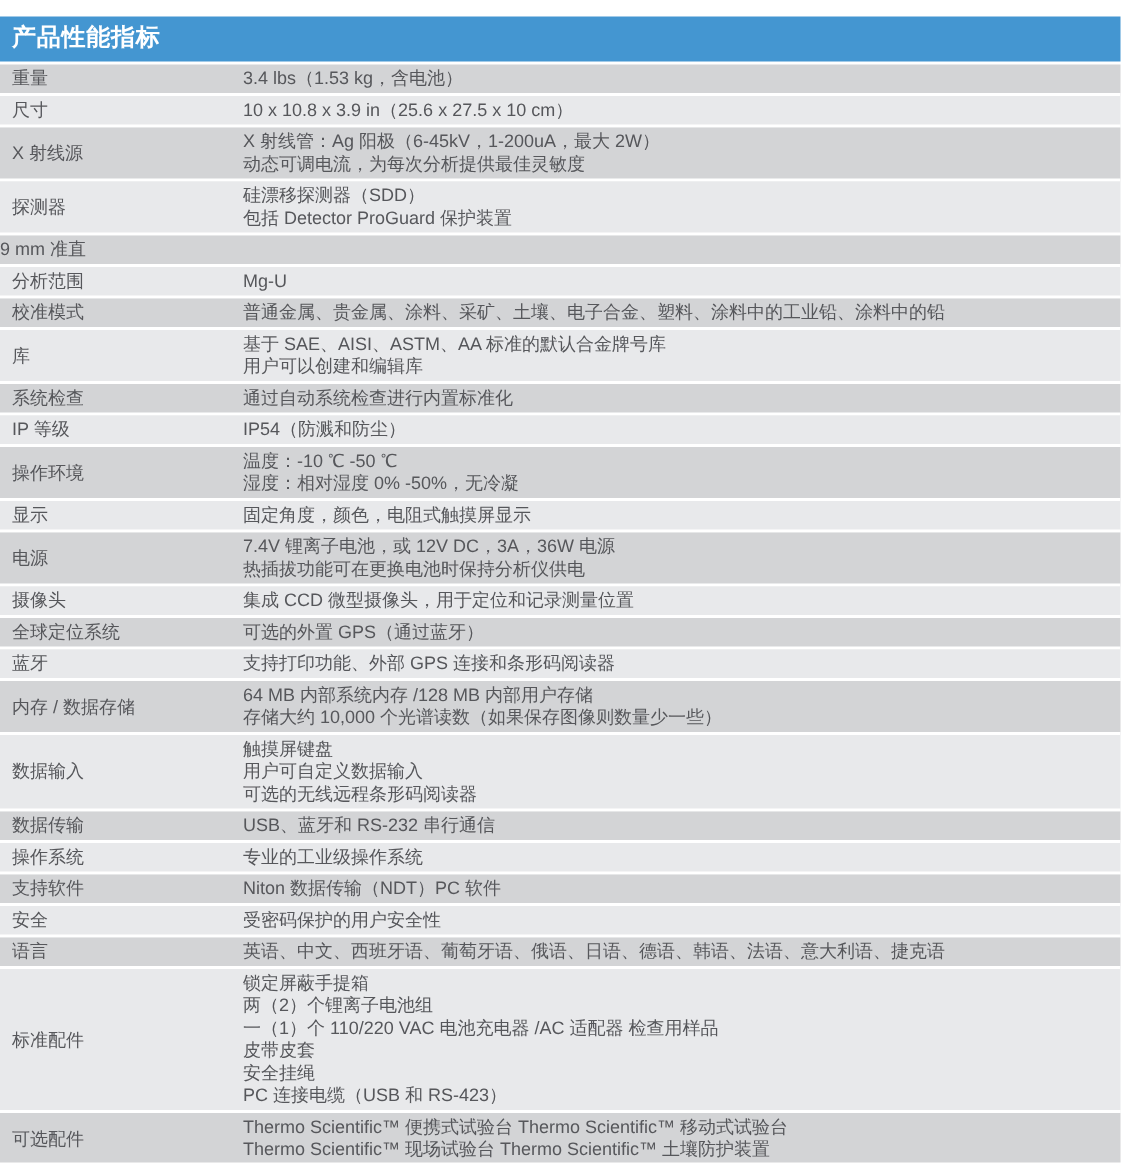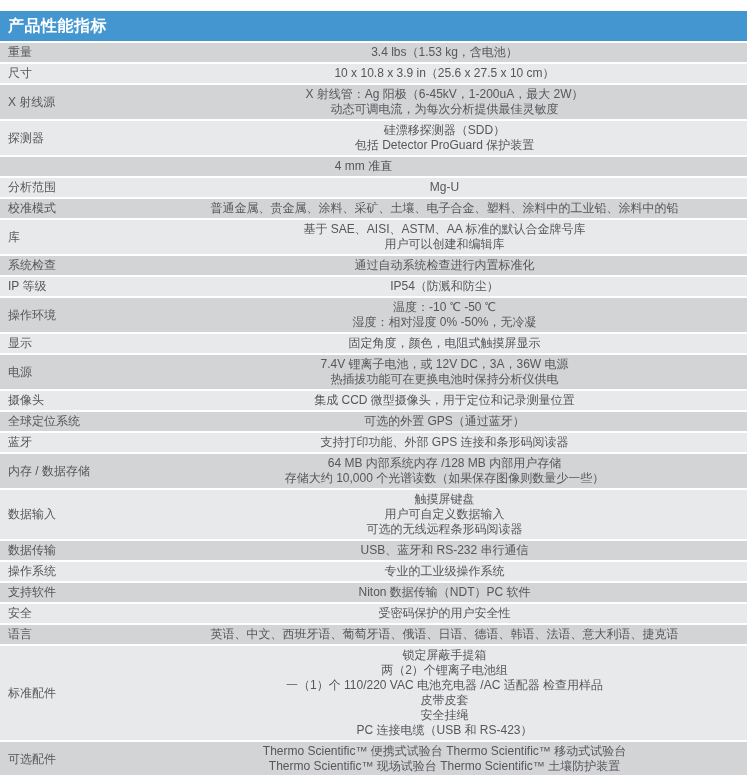--- a/index.html
+++ b/index.html
@@ -42,21 +42,20 @@
     padding: 2px 4px 2px 8px;
     font-size: 12px;
     line-height: 15px;
     color: var(--text);
   }
   .spec-value {
     flex: 1;
     padding: 2px 20px 2px 0;
     font-size: 12px;
     color: var(--text);
-    text-align: center;
   }
   .spec-value .line { line-height: 15px; }
 </style>
 </head>
 <body>
 
 <div class="page">
   <div class="section-header">
     <span>产品性能指标</span>
   </div>
@@ -86,21 +85,21 @@
   <div class="spec-row light">
     <div class="spec-label">探测器</div>
     <div class="spec-value">
           <div class="line">硅漂移探测器（SDD）</div>
           <div class="line">包括 Detector ProGuard 保护装置</div>
         </div>
   </div>
 
   <div class="spec-row dark">
     <div class="spec-value">
-          <div class="line">4 mm 准直</div>
+          <div class="line">9 mm 准直</div>
         </div>
   </div>
 
   <div class="spec-row light">
     <div class="spec-label">分析范围</div>
     <div class="spec-value">
           <div class="line">Mg-U</div>
         </div>
   </div>
 

